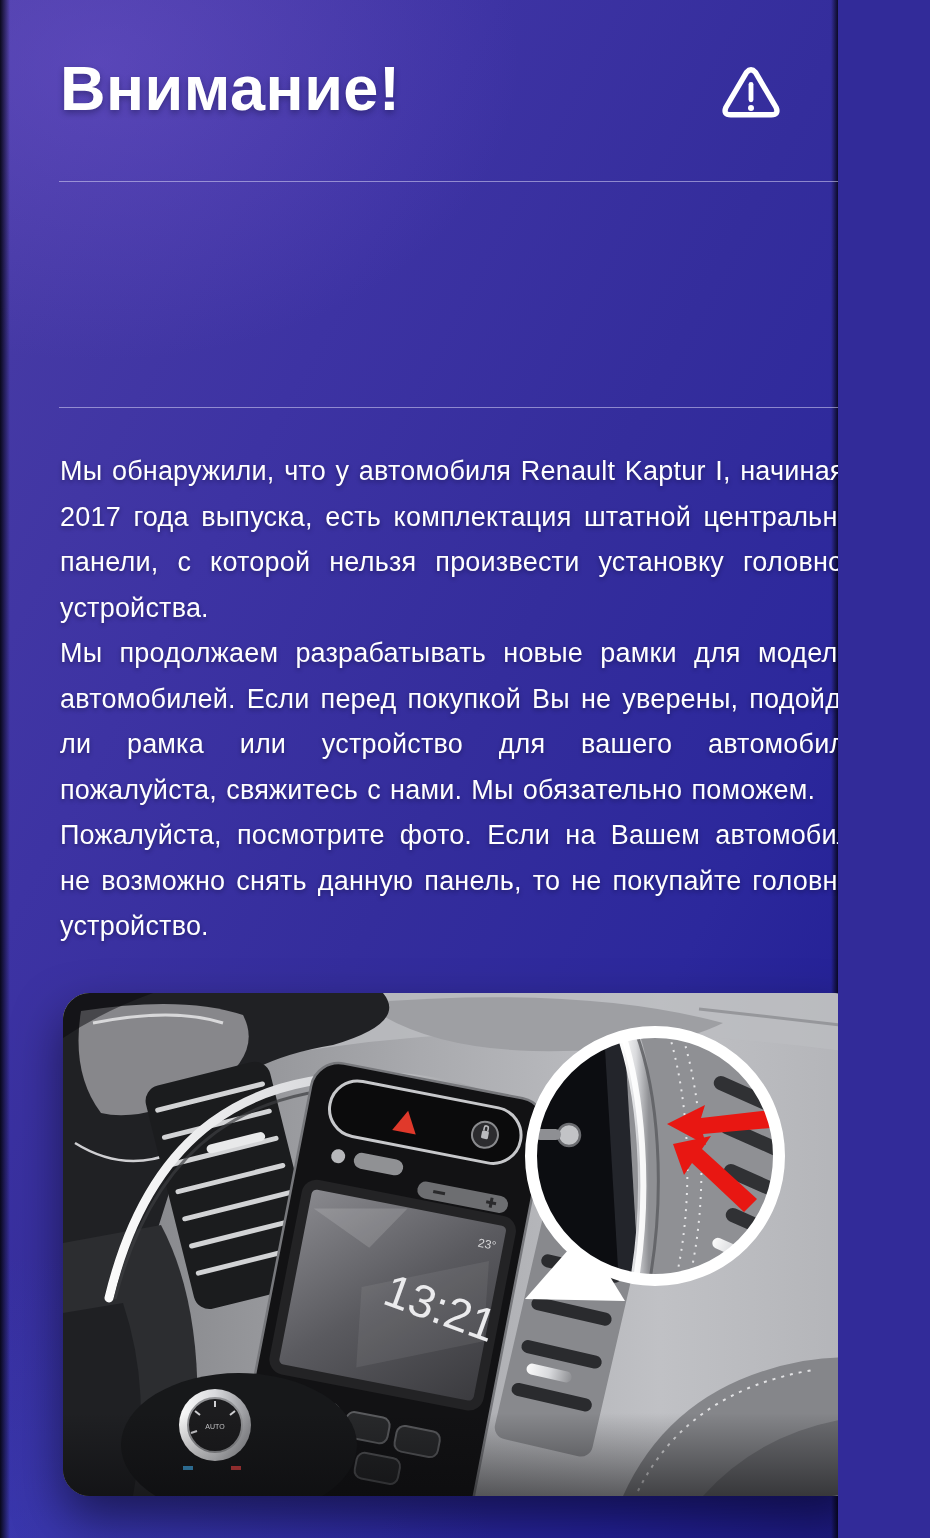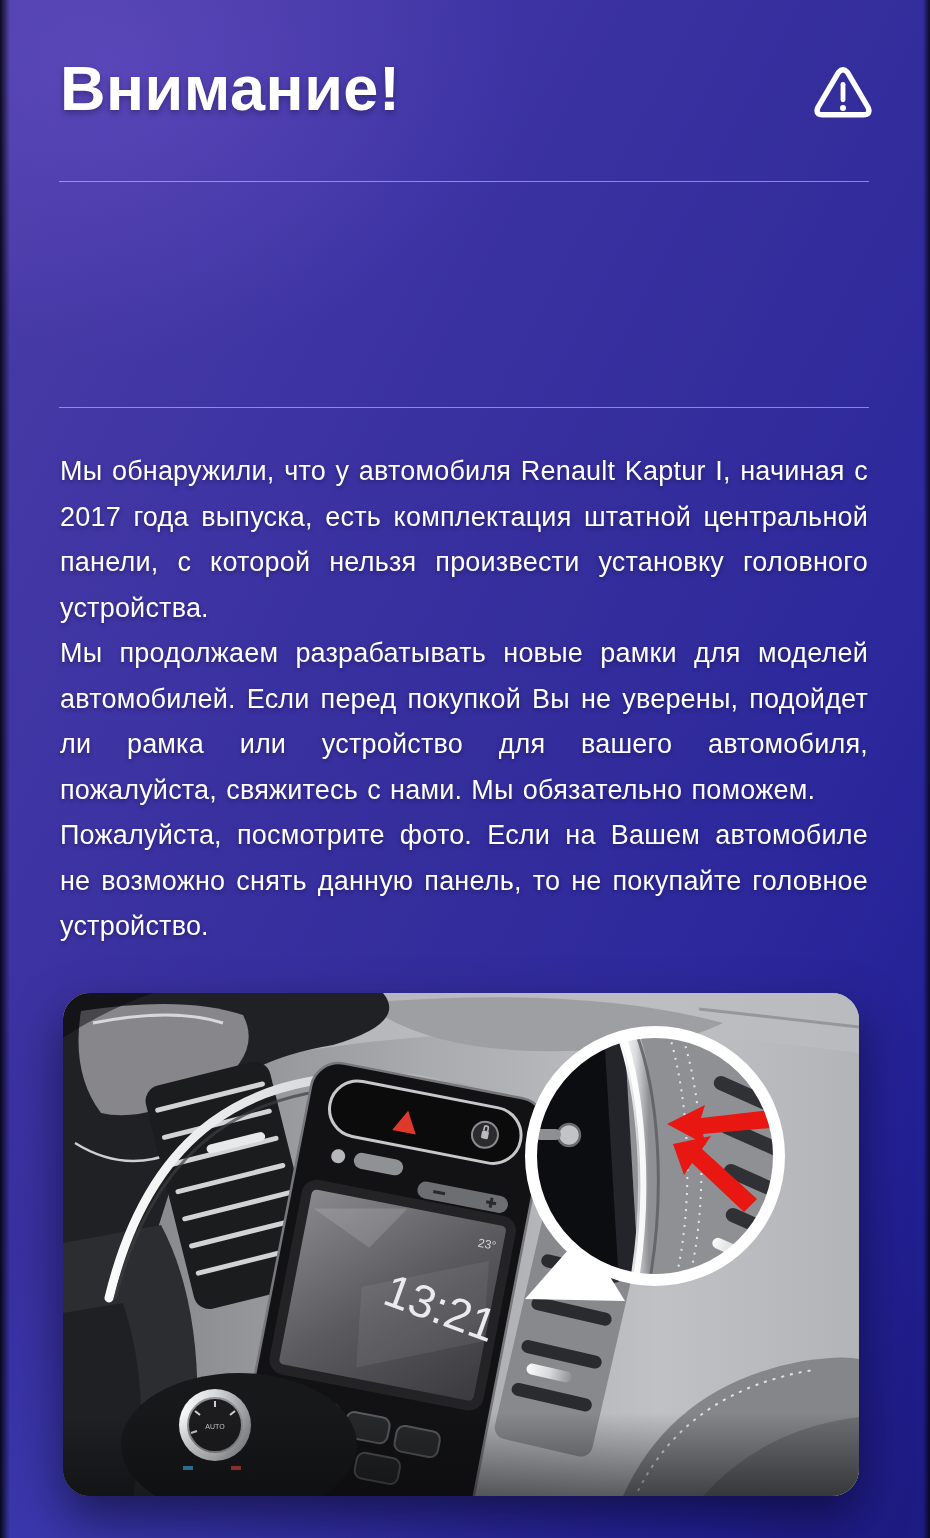--- a/index.html
+++ b/index.html
@@ -2,21 +2,21 @@
 <html lang="ru"><head>
 <meta charset="utf-8">
 <style>
   html,body{margin:0;padding:0;}
   body{
     width:930px;height:1538px;overflow:hidden;
     font-family:"Liberation Sans",sans-serif;
     background:#322b99;
   }
   .page{
-    position:relative;width:930px;height:1538px;overflow:hidden;
+    position:relative;width:838px;height:1538px;overflow:hidden;
     background:
       radial-gradient(ellipse 700px 500px at 12% 4%, rgba(120,90,215,.38), rgba(120,90,215,0) 60%),
       radial-gradient(ellipse 800px 520px at 2% 102%, rgba(70,80,215,.30), rgba(70,80,215,0) 60%),
       linear-gradient(118deg,#4a3da6 0%,#3d33a3 30%,#342d9c 52%,#2c289c 72%,#232095 86%,#1d1a80 100%);
   }
   .edge{position:absolute;top:0;bottom:0;width:10px;pointer-events:none;}
   .edge.left{left:0;background:linear-gradient(to right,rgba(4,4,16,.92),rgba(4,4,16,0));}
   .edge.right{right:0;width:7px;background:linear-gradient(to left,rgba(4,4,16,.85),rgba(4,4,16,0));}
 
   .title{

